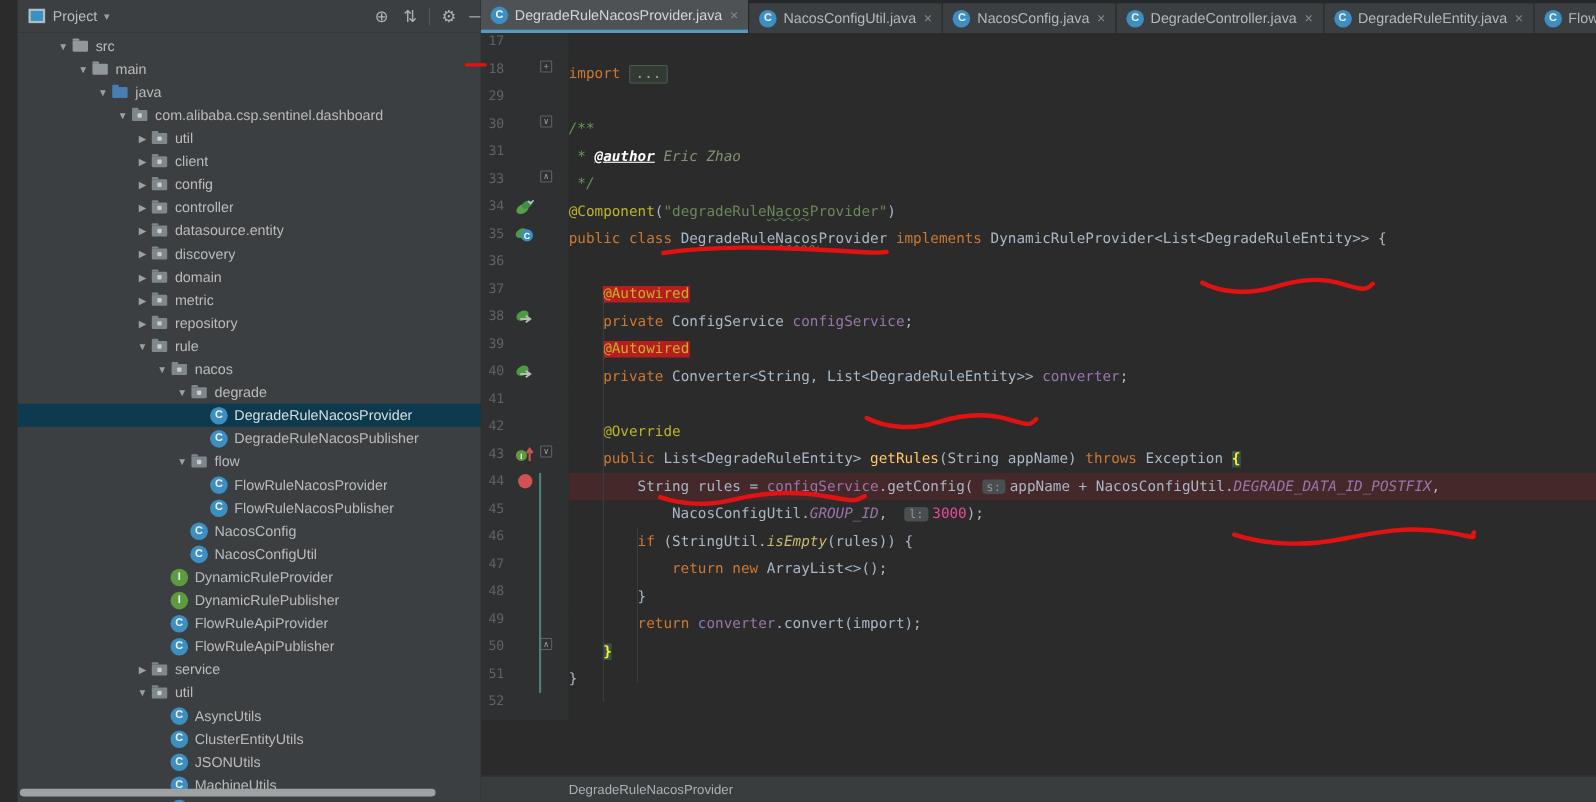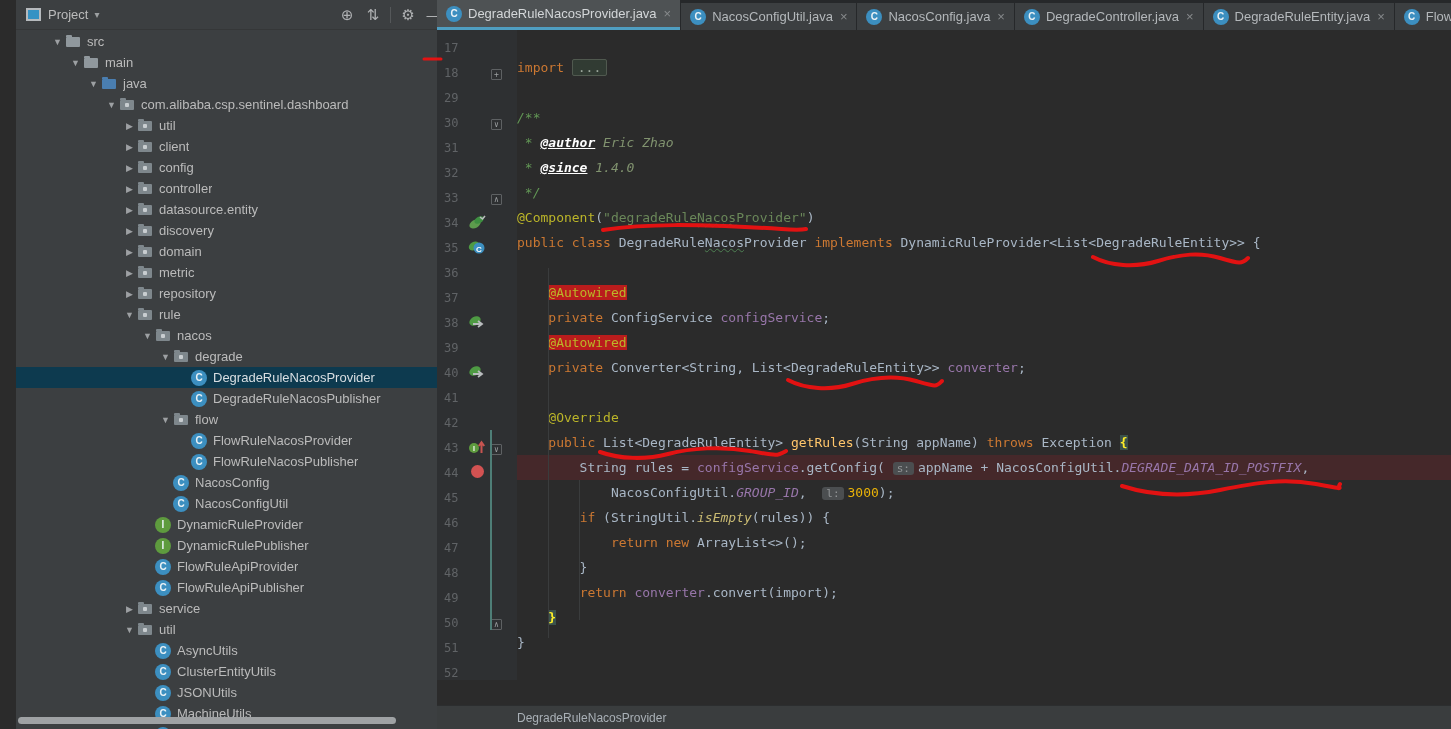--- a/index.html
+++ b/index.html
@@ -49,36 +49,36 @@
     display:flex; align-items:flex-end; overflow:hidden; }
   .tab { height:27px; background:#3c3f41; display:flex; align-items:center;
     padding:0 9px; margin-right:1px; font-size:13px; color:#b4b8bb; flex:none; white-space:nowrap; }
   .tab.active { background:#4e5254; color:#d3d6d8; border-bottom:3px solid #4f9ec1; height:30px; }
   .tab .ticon { margin:0 6px 0 0; width:16px; height:16px; position:relative; }
   .tab .close { margin-left:7px; color:#878a8c; font-size:13px; }
 
   #code { position:absolute; left:0; top:30px; right:0; bottom:24px; overflow:hidden;
     font-family:"DejaVu Sans Mono","Liberation Mono",monospace; font-size:13px; }
   .cline { height:25px; display:flex; align-items:stretch; }
-  .gutter { width:80px; flex:none; display:flex; align-items:flex-end; background:#2e3032; }
+  .gutter { width:80px; flex:none; display:flex; align-items:flex-start; background:#2e3032; }
   .lnum { width:28px; padding-left:7px; color:#606366; font-size:12px; flex:none; }
   .gico { width:24px; height:16px; flex:none; display:flex; justify-content:center; }
   .fmark { width:15px; flex:none; display:flex; justify-content:center; align-items:center; }
   .fbox { width:11px; height:11px; border:1px solid #5e6163; background:#2e3032; color:#9da0a2;
     font-size:8px; line-height:9px; text-align:center; border-radius:1px; }
   .ctext { flex:1; white-space:pre; line-height:25px; color:#a9b7c6; }
   .cline.bp .ctext { background:#45282a; }
   
   .sk { color:#cc7832; } .sp { color:#a9b7c6; } .sa { color:#bbb529; }
   .sah { color:#bbb529; background:#b91c1c; }
   .ss { color:#6a8759; }
   .ssq { color:#6a8759; text-decoration:underline wavy #4e8052 1px; }
   .spsq { color:#a9b7c6; text-decoration:underline wavy #4e8052 1px; }
   .sf { color:#9876aa; } .sc { color:#9876aa; font-style:italic; }
-  .sn { color:#eab308; } .sm { color:#ffc66b; }
+  .sn { color:#ec4899; } .sm { color:#ffc66b; }
   .ssm { color:#c9ba72; font-style:italic; }
   .sd { color:#629755; font-style:italic; }
   .sdt { color:#ffffff; font-weight:bold; text-decoration:underline; font-style:italic; }
   .sdv { color:#81936f; font-style:italic; }
   .sbh { color:#ffef28; background:#3b524b; font-weight:bold; }
   .sfold { background:#313b33; border:1px solid #50594f; color:#9aa59a; padding:0 5px; border-radius:2px; }
   .shint { background:#4b4e50; color:#929596; border-radius:3px; padding:0 4px; margin-right:4px; font-size:11px; }
   .bp-ic { width:13px; height:13px; border-radius:50%; background:#d25252; margin-top:1px; }
 
   #change-bar { position:absolute; left:53px; top:400px; width:2px; height:200px; background:#4e7e77; }
@@ -444,28 +444,20 @@
           <div class="cline">
             <div class="gutter">
               <span class="lnum">31</span>
               <span class="gico"></span>
               <span class="fmark"></span>
             </div>
             <span class="ctext"><span class="sd"> * </span><span class="sdt">@author</span><span class="sdv"> Eric Zhao</span></span>
           </div>
           <div class="cline">
             <div class="gutter">
-              <span class="lnum">32</span>
-              <span class="gico"></span>
-              <span class="fmark"></span>
-            </div>
-            <span class="ctext"><span class="sd"> * </span><span class="sdt">@since</span><span class="sdv"> 1.4.0</span></span>
-          </div>
-          <div class="cline">
-            <div class="gutter">
               <span class="lnum">33</span>
               <span class="gico"></span>
               <span class="fmark">
                 <span class="fbox">∧</span>
               </span>
             </div>
             <span class="ctext"><span class="sd"> */</span></span>
           </div>
           <div class="cline">
             <div class="gutter">

